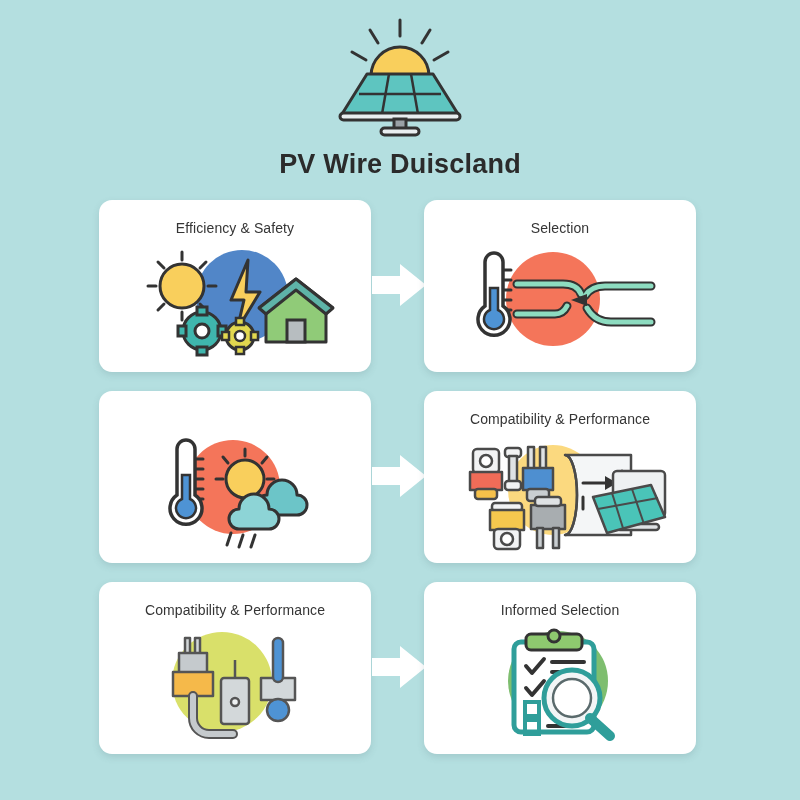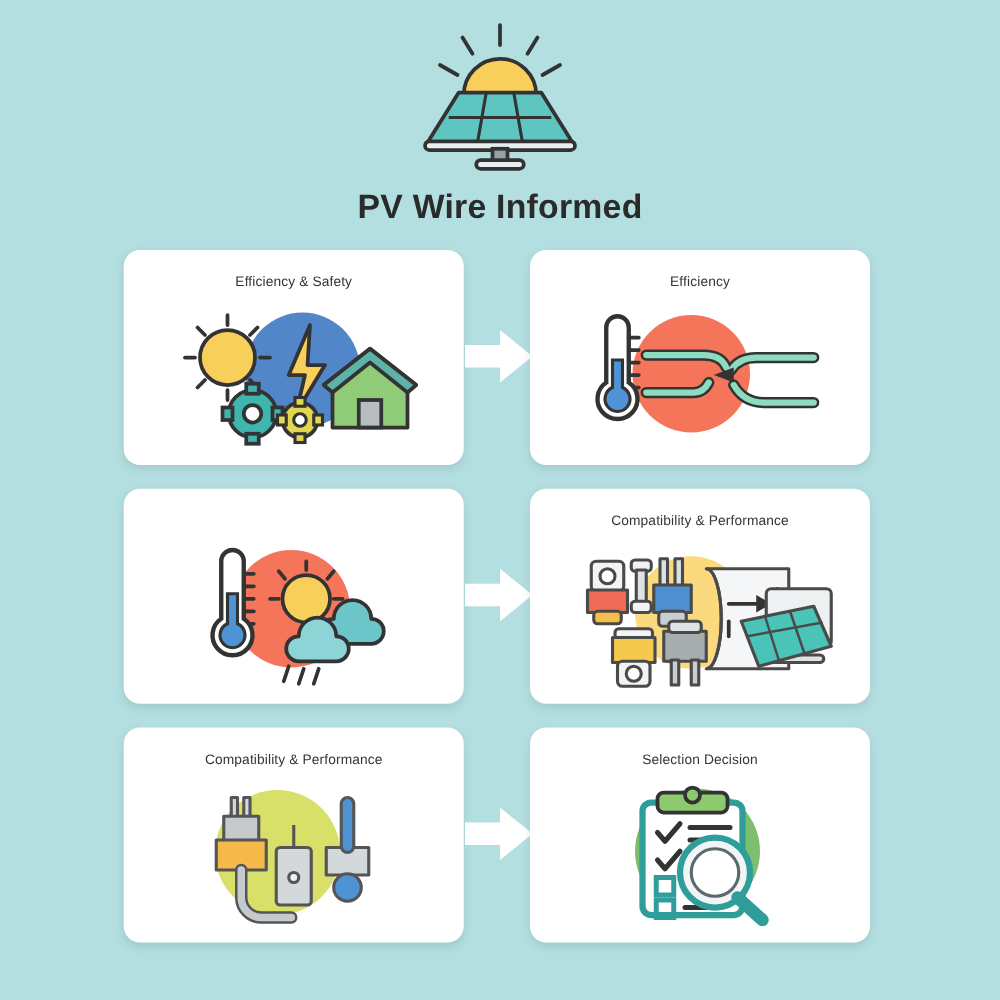--- a/index.html
+++ b/index.html
@@ -23,21 +23,21 @@
     position:absolute; top:0;
     width:272px; height:172px;
     background:#ffffff; border-radius:13px;
     box-shadow:0 3px 7px rgba(70,100,105,0.17);
     overflow:hidden;
   }
   .card.left  { left:99px; }
   .card.right { left:424px; }
   .card-label {
     text-align:center; color:#353535;
-    font-size:11px; padding-top:20px; letter-spacing:0.1px;
+    font-size:14px; padding-top:20px; letter-spacing:0.1px;
   }
   .card-icon {
     position:absolute; left:0; right:0; top:44px;
     display:flex; align-items:center; justify-content:center;
   }
 
   .arrow { position:absolute; left:372px; top:62px; }
   .arrow svg { display:block; }
 </style>
 </head>
@@ -58,21 +58,21 @@
       <g stroke="#333" stroke-width="2.5" fill="none">
         <line x1="34" y1="80" x2="116" y2="80"></line>
         <line x1="64" y1="60" x2="57" y2="100"></line>
         <line x1="86" y1="60" x2="93" y2="100"></line>
       </g>
       <rect x="15" y="99" width="120" height="7" rx="3.5" fill="#e9eef0" stroke="#333" stroke-width="3"></rect>
       <rect x="69" y="105" width="12" height="10" fill="#9aa1a6" stroke="#333" stroke-width="3"></rect>
       <rect x="56" y="114" width="38" height="7" rx="3.5" fill="#e9eef0" stroke="#333" stroke-width="3"></rect>
     </svg>
   </span>
-  <div class="page-title">PV Wire Informed</div>
+  <div class="page-title">PV Wire Duiscland</div>
 </div>
 
 <div class="grid">
 
   <div class="row">
     <div class="card left">
       <div class="card-label">Efficiency &amp; Safety</div>
       <div class="card-icon">
         <svg width="210" height="115" viewBox="0 0 210 115">
           <circle cx="112" cy="52" r="46" fill="#5186c8"></circle>
@@ -116,21 +116,21 @@
       </div>
     </div>
 
     <span class="arrow">
       <svg width="55" height="46" viewBox="0 0 55 46">
         <path d="M0 14 L28 14 L28 2 L54 23 L28 44 L28 32 L0 32 Z" fill="#ffffff"></path>
       </svg>
     </span>
 
     <div class="card right">
-      <div class="card-label">Efficiency</div>
+      <div class="card-label">Selection</div>
       <div class="card-icon">
         <svg width="210" height="115" viewBox="0 0 210 115">
           <circle cx="98" cy="55" r="47" fill="#f4755a"></circle>
           <g stroke="#333" stroke-width="3" stroke-linecap="round">
             <line x1="46" y1="26" x2="56" y2="26"></line>
               <line x1="46" y1="36" x2="56" y2="36"></line>
             <line x1="46" y1="46" x2="56" y2="46"></line>
               <line x1="46" y1="56" x2="56" y2="56"></line>
             <line x1="46" y1="66" x2="56" y2="66"></line>
           </g>
@@ -277,21 +277,21 @@
       </div>
     </div>
 
     <span class="arrow">
       <svg width="55" height="46" viewBox="0 0 55 46">
         <path d="M0 14 L28 14 L28 2 L54 23 L28 44 L28 32 L0 32 Z" fill="#ffffff"></path>
       </svg>
     </span>
 
     <div class="card right">
-      <div class="card-label">Selection Decision</div>
+      <div class="card-label">Informed Selection</div>
       <div class="card-icon">
         <svg width="180" height="115" viewBox="0 0 180 115">
           <circle cx="88" cy="55" r="50" fill="#7ebe6f"></circle>
           <rect x="44" y="16" width="80" height="90" rx="7" fill="#fff" stroke="#2f9e9a" stroke-width="5"></rect>
           <rect x="56" y="8" width="56" height="16" rx="5" fill="#8ec96f" stroke="#333" stroke-width="3"></rect>
           <circle cx="84" cy="10" r="6" fill="#8ec96f" stroke="#333" stroke-width="3"></circle>
           <g stroke="#333" stroke-width="4" fill="none" stroke-linecap="round" stroke-linejoin="round">
             <polyline points="56,40 62,47 74,33"></polyline>
             <polyline points="56,62 62,69 74,55"></polyline>
           </g>

